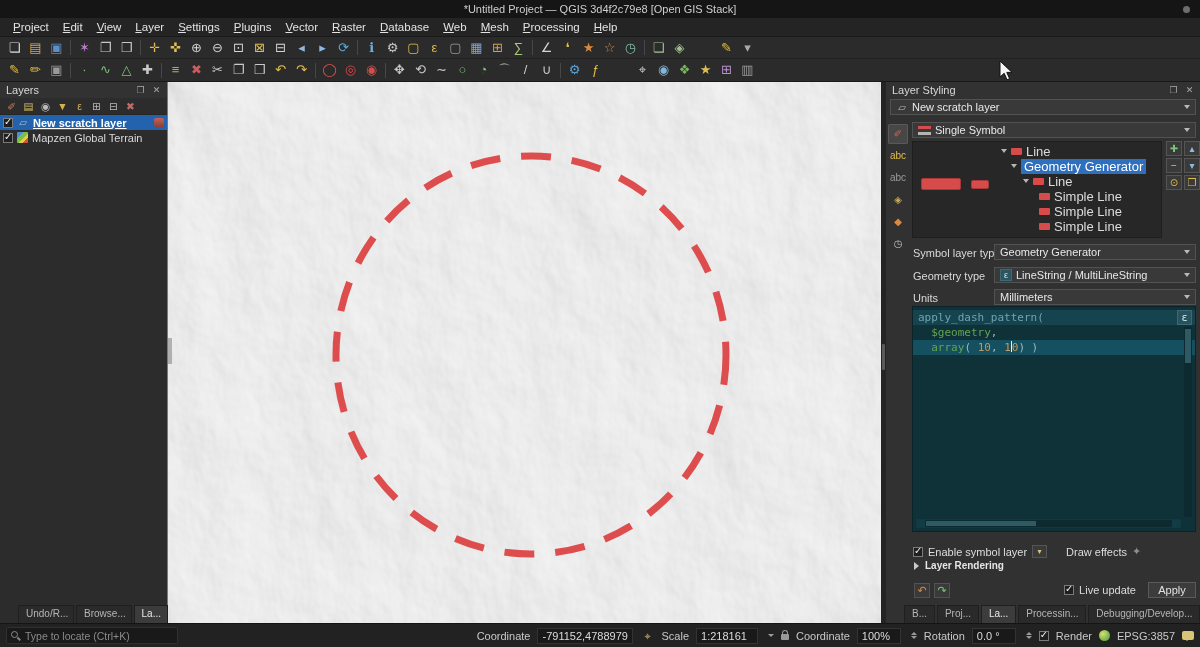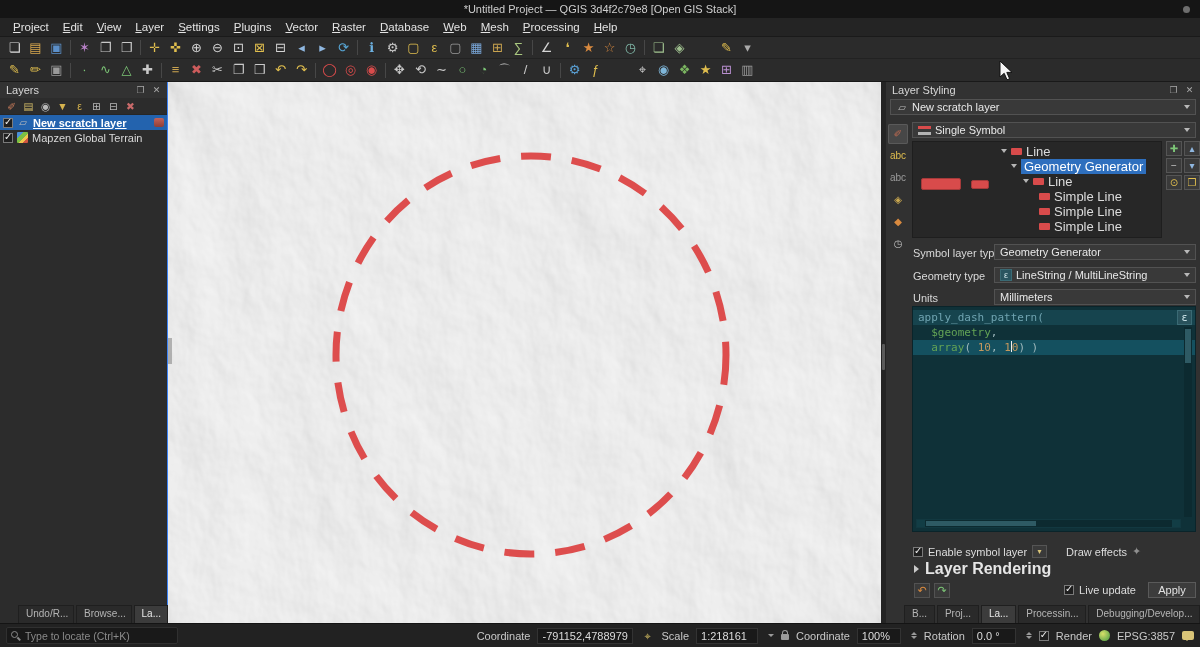--- a/index.html
+++ b/index.html
@@ -107,21 +107,21 @@
   .ed-hscroll .handle{position:absolute;left:9px;top:1px;bottom:1px;width:42%;background:#2e5a64;}
   .ed-hscroll .cap{position:absolute;top:0;width:8px;bottom:0;background:#123d45;}
   .ed-vscroll{position:absolute;right:3px;top:20px;bottom:14px;width:8px;background:#0c2a30;}
   .ed-vscroll .handle{position:absolute;top:2px;left:1px;right:1px;height:34px;background:#2e5a64;}
 
   .enable-row{position:absolute;left:27px;top:457px;display:flex;align-items:center;gap:5px;width:283px;margin-top:6px;}
   .dd-btn{width:15px;height:13px;background:#3a3a3a;border:1px solid #555;font-size:8px;color:#d9c478;
     display:inline-flex;align-items:center;justify-content:center;}
   .star{color:#8f8f8f;font-size:11px;}
   .render-head{position:absolute;left:28px;top:478px;display:flex;align-items:center;gap:6px;
-    font-weight:bold;font-size:16px;color:#e6e6e6;}
+    font-weight:bold;font-size:10px;color:#e6e6e6;}
   .sp-bottom{position:absolute;left:28px;top:500px;width:282px;display:flex;align-items:center;gap:4px;}
   .sp-bottom .icon{width:16px;height:15px;background:#3a3a3a;border:1px solid #525252;font-size:11px;}
   .apply-btn{width:48px;height:16px;margin-left:8px;}
 
   
   .statusbar{position:absolute;left:0;top:623px;width:1200px;height:24px;background:#222;border-top:1px solid #141414;
     display:flex;align-items:center;font-size:11px;color:#c9c9c9;padding:0 6px;gap:7px;}
   .locate{width:172px;height:17px;background:#191919;border:1px solid #303030;border-radius:2px;color:#9a9a9a;
     font-size:10.5px;padding:0 5px 0 18px;outline:none;font-family:inherit;}
   .locate::placeholder{color:#8a8a8a;}

